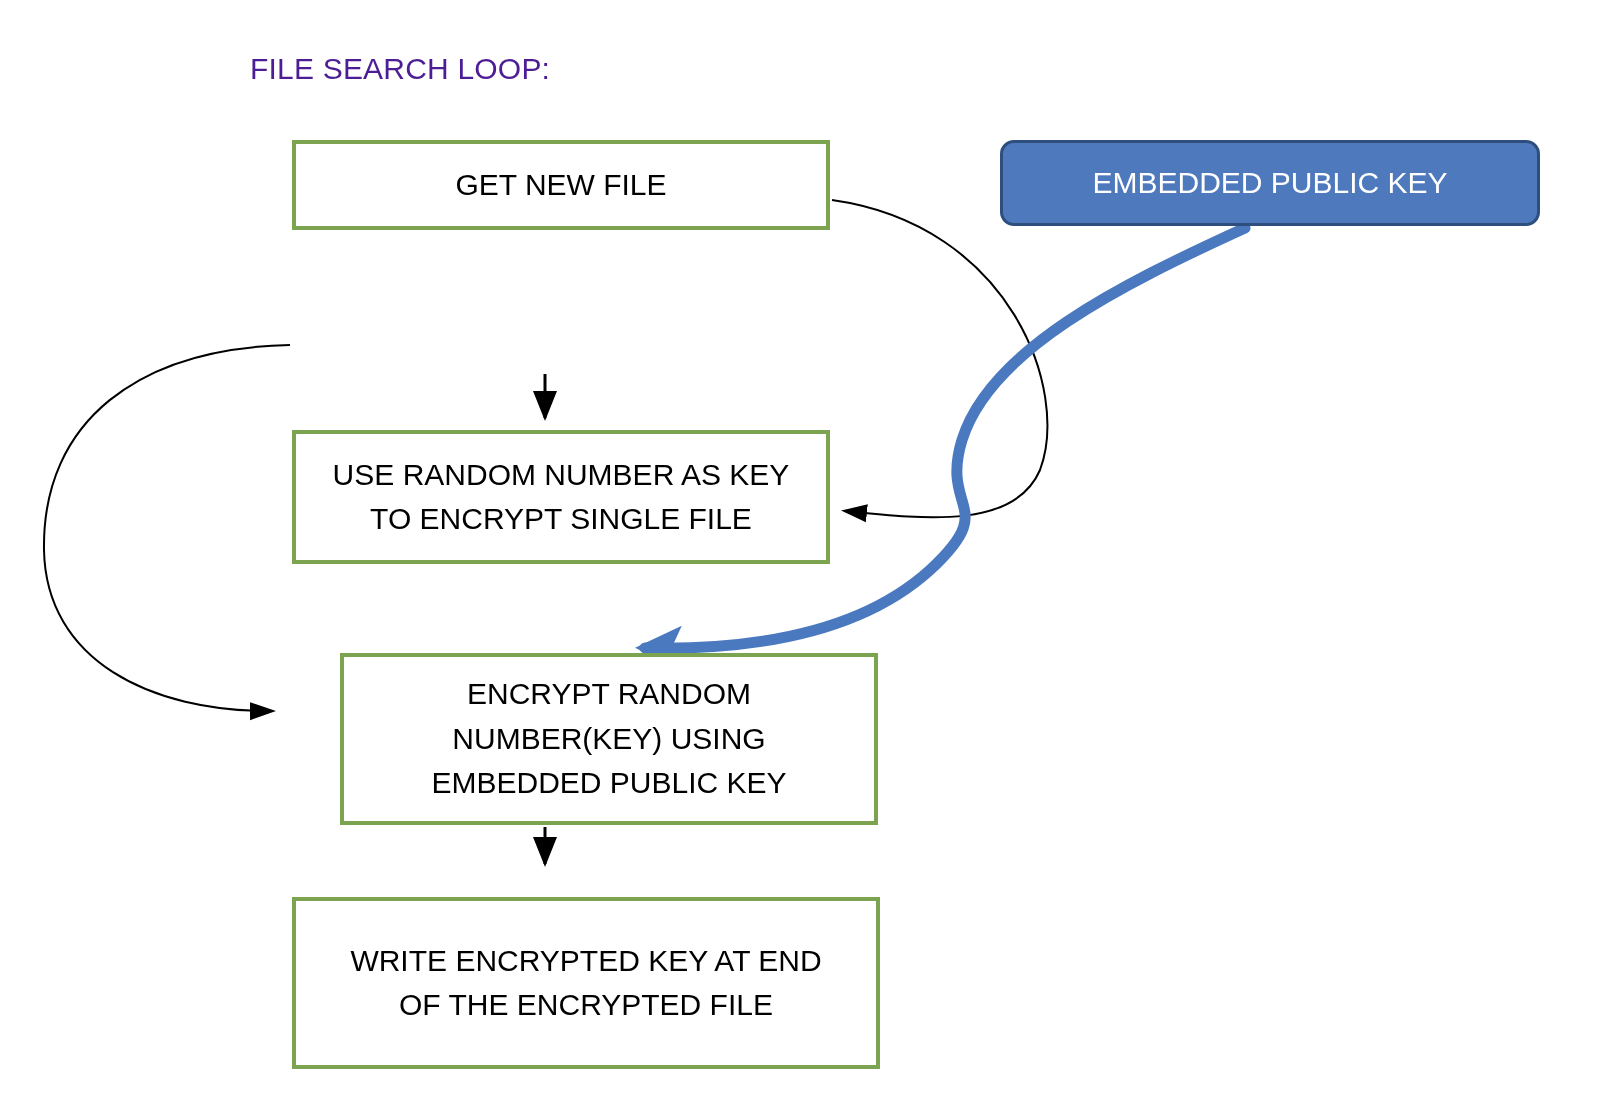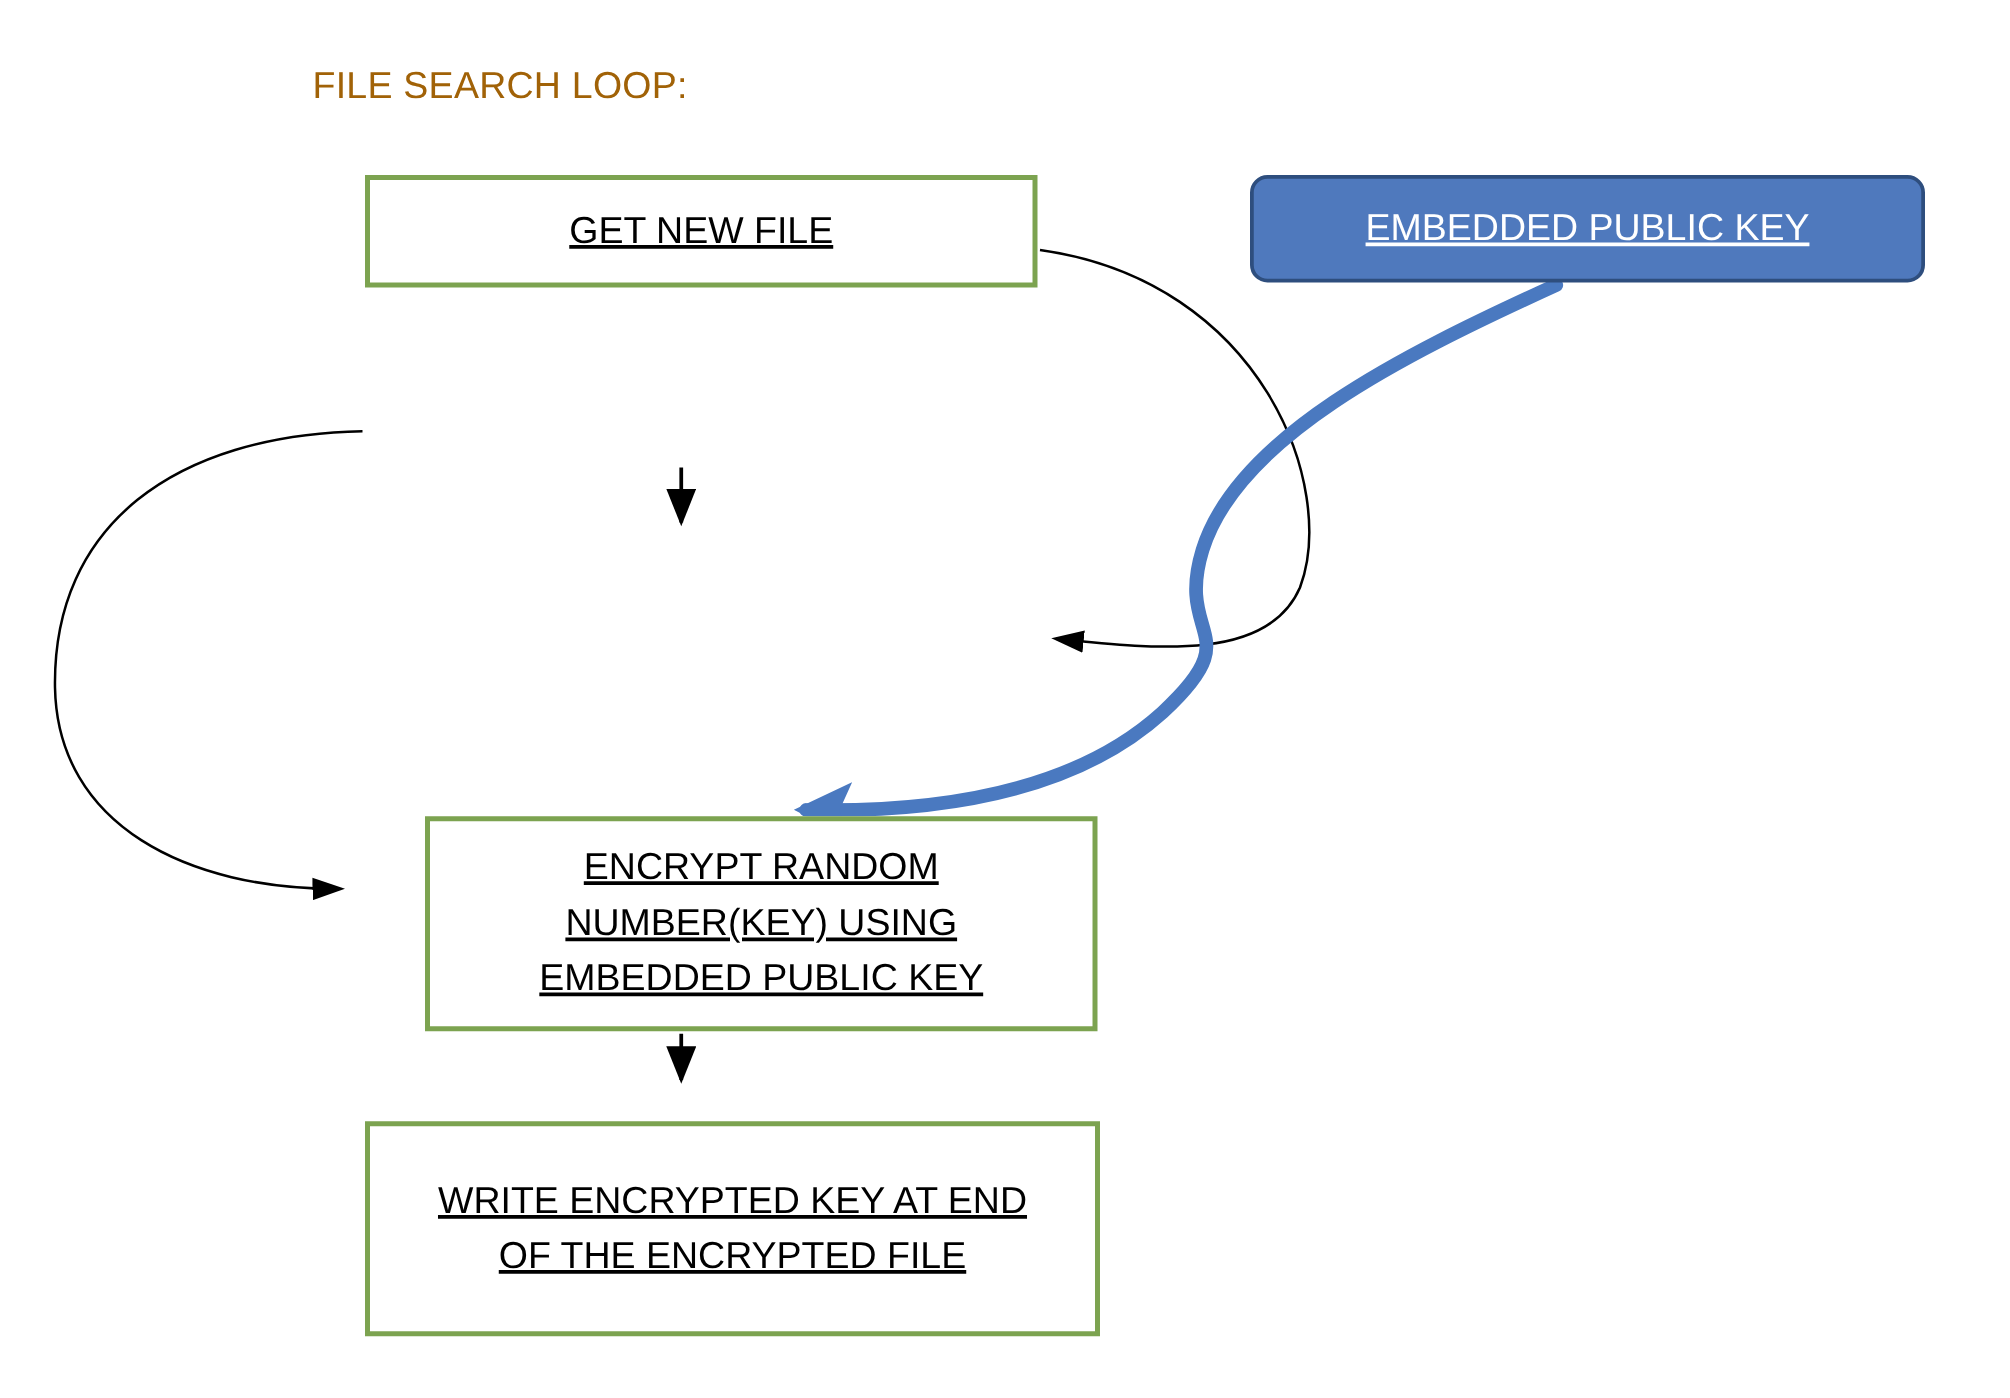--- a/index.html
+++ b/index.html
@@ -21,21 +21,21 @@
     top: 0;
     width: 1608px;
     height: 1118px;
     pointer-events: none;
   }
   .title {
     position: absolute;
     left: 250px;
     top: 52px;
     font-size: 30px;
-    color: #a16207;
+    color: #4c1d95;
     letter-spacing: 0.2px;
     white-space: nowrap;
   }
   .proc-box {
     position: absolute;
     box-sizing: border-box;
     border: 4px solid #7CA350;
     background: #ffffff;
     display: flex;
     align-items: center;
@@ -56,21 +56,20 @@
     align-items: center;
     justify-content: center;
     text-align: center;
     color: #ffffff;
     font-size: 30px;
     line-height: 1.4;
   }
   .box-text {
     display: block;
     white-space: pre-line;
-    text-decoration: underline;
   }
 </style>
 </head>
 <body>
 
 <div id="canvas">
 
   <div class="title">FILE SEARCH LOOP:</div>
 
   <svg id="arrow-layer" viewBox="0 0 1608 1118">
@@ -95,20 +94,24 @@
     <path d="M 545,827 L 545,864" fill="none" stroke="#000000" stroke-width="3" marker-end="url(#mk-black)"></path>
 
     <path d="M 1245,228 C 1120,285 990,350 962,440 C 940,512 1000,505 930,570 C 855,638 740,650 645,648" fill="none" stroke="#4A79C0" stroke-width="11" stroke-linecap="round" marker-end="url(#mk-blue)"></path>
   </svg>
 
   <div class="proc-box" style="left:292px; top:140px; width:538px; height:90px;">
     <span class="box-text">GET NEW FILE</span>
   </div>
 
 
+  <div class="proc-box" style="left:292px; top:430px; width:538px; height:134px;">
+    <span class="box-text">USE RANDOM NUMBER AS KEY
+TO ENCRYPT SINGLE FILE</span>
+  </div>
 
   <div class="proc-box" style="left:292px; top:653px; width:538px; height:172px;margin-left:48px;">
     <span class="box-text">ENCRYPT RANDOM
 NUMBER(KEY) USING
 EMBEDDED PUBLIC KEY</span>
   </div>
 
   <div class="proc-box" style="left:292px; top:876px; width:588px; height:172px;margin-top:21px;">
     <span class="box-text">WRITE ENCRYPTED KEY AT END
 OF THE ENCRYPTED FILE</span>

